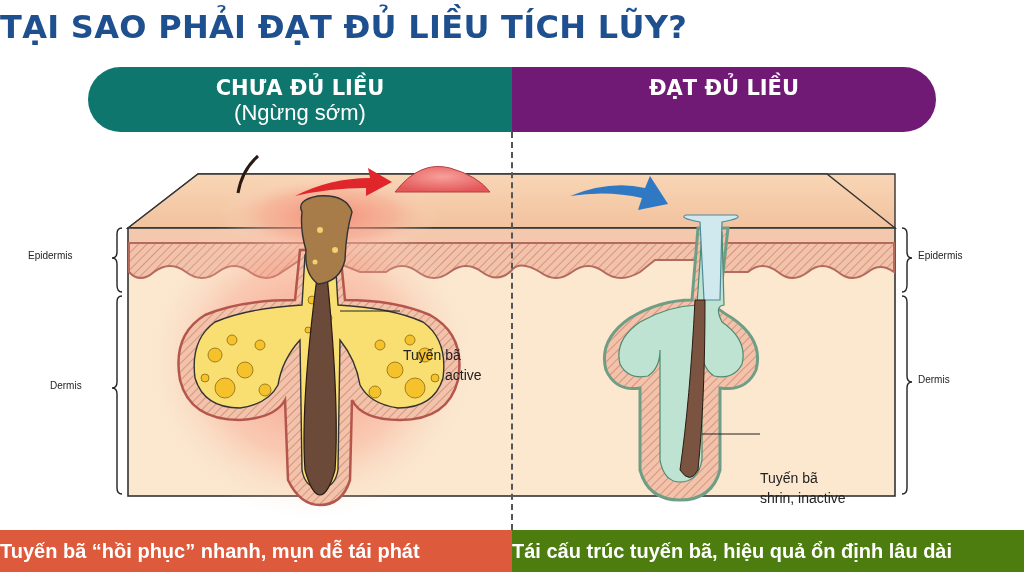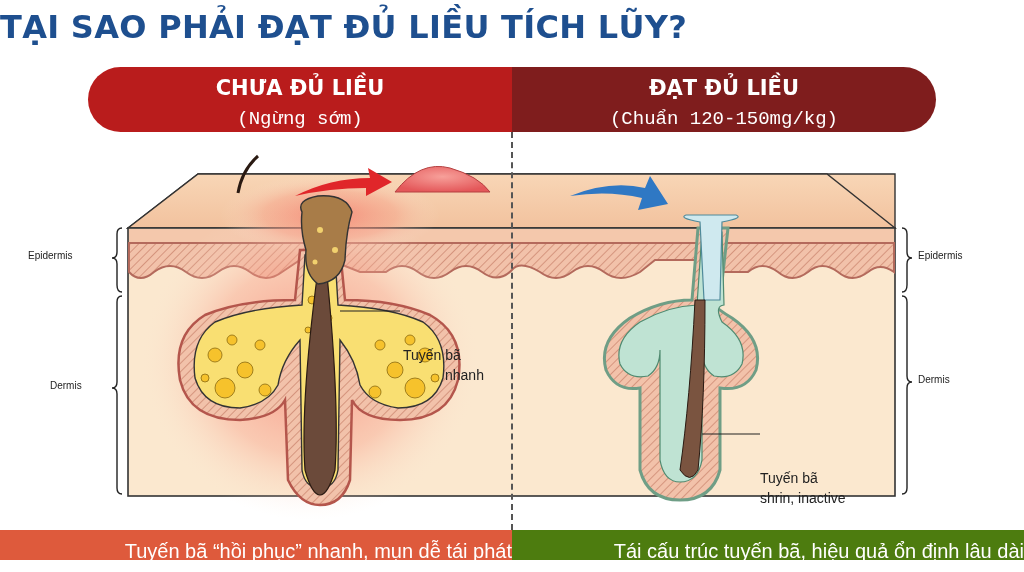--- a/index.html
+++ b/index.html
@@ -1,42 +1,41 @@
 <!DOCTYPE html>
 <html><head>
 <meta charset="utf-8">
 <style>
   html, body { margin:0; padding:0; }
   body { width:1024px; height:572px; background:#ffffff; position:relative; overflow:hidden; font-family:"Liberation Sans", sans-serif; }
   .title { position:absolute; left:0; top:8px; width:1024px; text-align:left; font-size:32px; font-weight:700; color:#1e4f8f; letter-spacing:0.3px; font-family:"DejaVu Sans", sans-serif; }
   .banner { position:absolute; top:67px; height:65px; color:#fff; text-align:center; }
-  .banner-left { left:88px; width:424px; background:#b91c1c; border-radius:33px 0 0 33px; }
-  .banner-right { left:512px; width:424px; background:#7f1d1d; border-radius:0 33px 33px 0; }
+  .banner-left { left:88px; width:424px; background:#0f766e; border-radius:33px 0 0 33px; }
+  .banner-right { left:512px; width:424px; background:#701a75; border-radius:0 33px 33px 0; }
   .banner .main { margin-top:9px; font-size:21px; font-weight:700; font-family:"DejaVu Sans", sans-serif; }
-  .banner .sub { margin-top:8px; font-size:19px;font-family:Liberation Mono, monospace; }
+  .banner .sub { margin-top:0; font-size:22px; }
   .divider { position:absolute; left:511px; top:132px; height:398px; border-left:2px dashed #555; }
   .diagram { position:absolute; left:0; top:132px; width:1024px; height:398px; }
   .side-label { position:absolute; font-size:10px; color:#222; }
   .callout { position:absolute; font-size:14px; color:#222; line-height:20px;margin-top:44px; }
-  .footer { position:absolute; top:530px; height:30px; color:#fff; font-size:20px; line-height:42px; text-align:right; }
+  .footer { position:absolute; top:530px; height:42px; color:#fff; font-size:20px; line-height:42px; text-align:left;font-weight:bold; }
   .footer-left { left:0; width:512px; background:#de5a3c; }
   .footer-right { left:512px; width:512px; background:#4d7c0f; }
 </style>
 </head>
 <body>
 
 <div class="title">TẠI SAO PHẢI ĐẠT ĐỦ LIỀU TÍCH LŨY?</div>
 
 <div class="banner banner-left">
   <div class="main">CHƯA ĐỦ LIỀU</div>
   <div class="sub">(Ngừng sớm)</div>
 </div>
 <div class="banner banner-right">
   <div class="main">ĐẠT ĐỦ LIỀU</div>
-  <div class="sub">(Chuẩn 120-150mg/kg)</div>
 </div>
 
 <svg class="diagram" viewBox="0 132 1024 398" width="1024" height="398">
   <defs>
     <pattern id="hatch" width="6" height="6" patternUnits="userSpaceOnUse" patternTransform="rotate(45)">
       <rect width="6" height="6" fill="#f2c2aa"></rect>
       <line x1="0" y1="0" x2="0" y2="6" stroke="#c9826b" stroke-width="1.4"></line>
     </pattern>
     <radialGradient id="inflame" cx="0.5" cy="0.5" r="0.5">
       <stop offset="0" stop-color="#f4786a" stop-opacity="0.75"></stop>
@@ -125,21 +124,21 @@
 
 <div class="divider"></div>
 
 <div class="side-label" style="left:28px;top:250px;">Epidermis</div>
 <div class="side-label" style="left:50px;top:380px;">Dermis</div>
 <div class="side-label" style="left:918px;top:250px;">Epidermis</div>
 <div class="side-label" style="left:918px;top:374px;">Dermis</div>
 
 <div class="callout" style="left:403px;top:301px;">
   <div>Tuyến bã</div>
-  <div style="padding-left:42px;">nhanh</div>
+  <div style="padding-left:42px;">active</div>
 </div>
 <div class="callout" style="left:760px;top:424px;">
   <div>Tuyến bã</div>
   <div>shrin, inactive</div>
 </div>
 
 <div class="footer footer-left">Tuyến bã “hồi phục” nhanh, mụn dễ tái phát</div>
 <div class="footer footer-right">Tái cấu trúc tuyến bã, hiệu quả ổn định lâu dài</div>
 
 </body></html>

